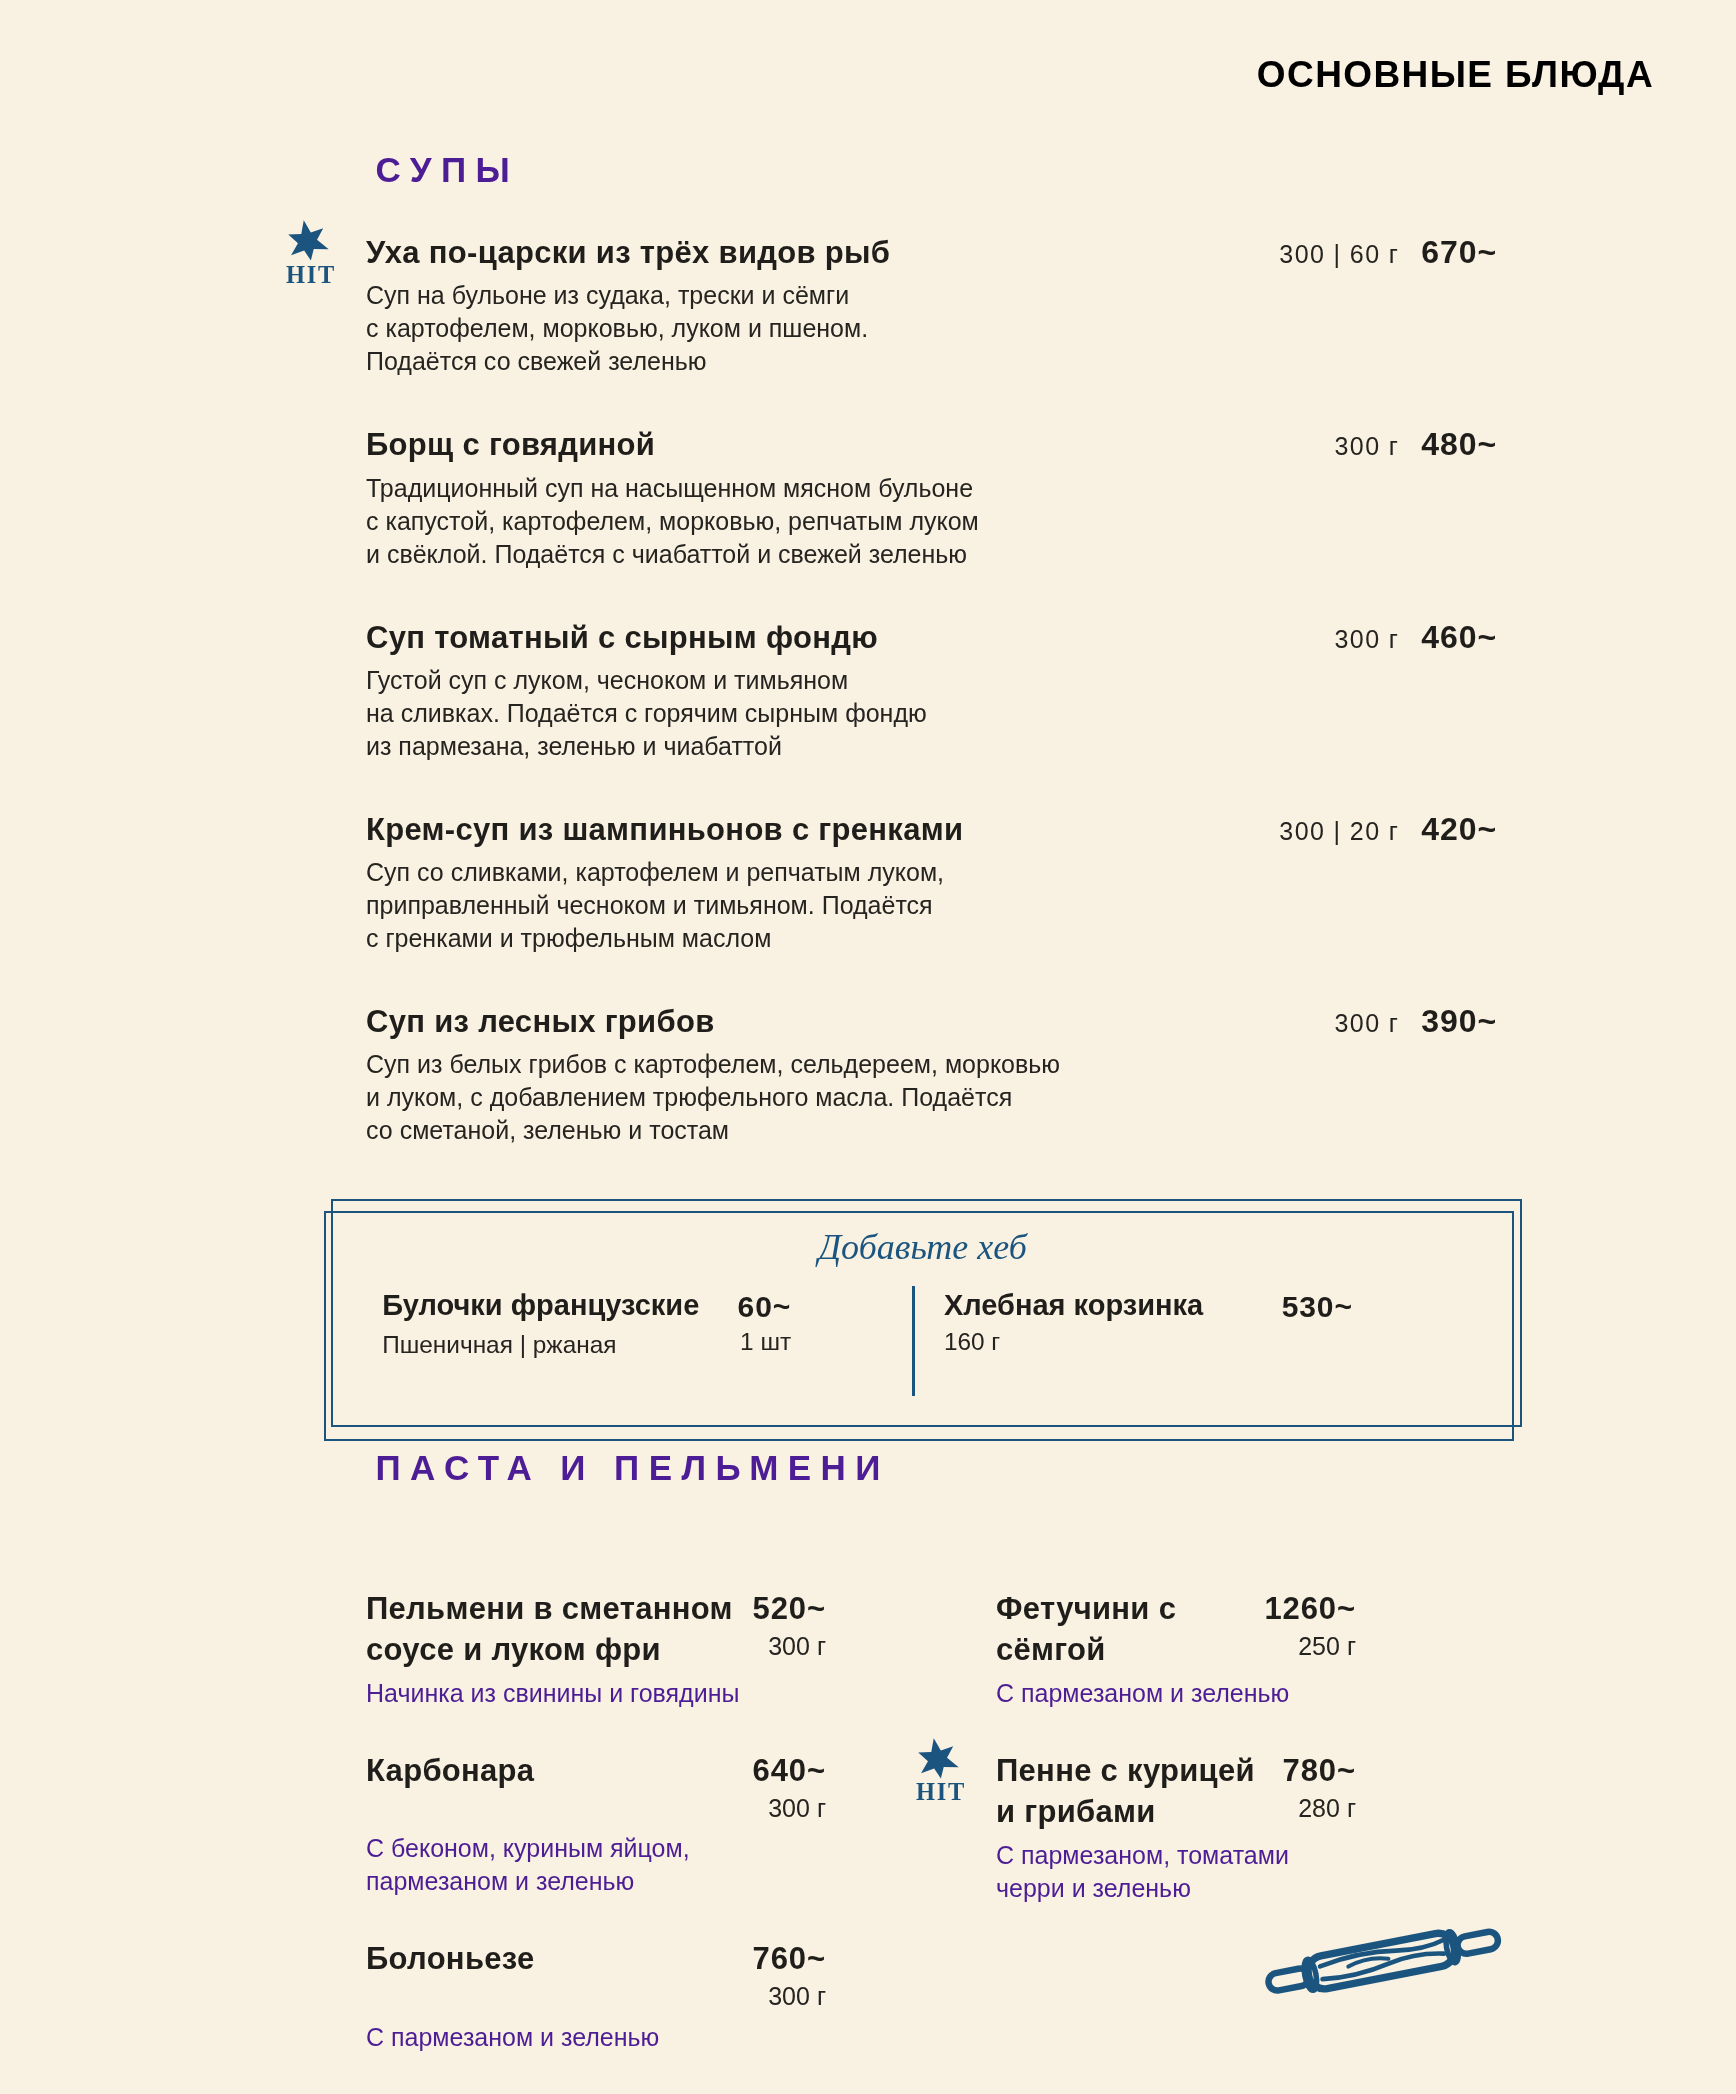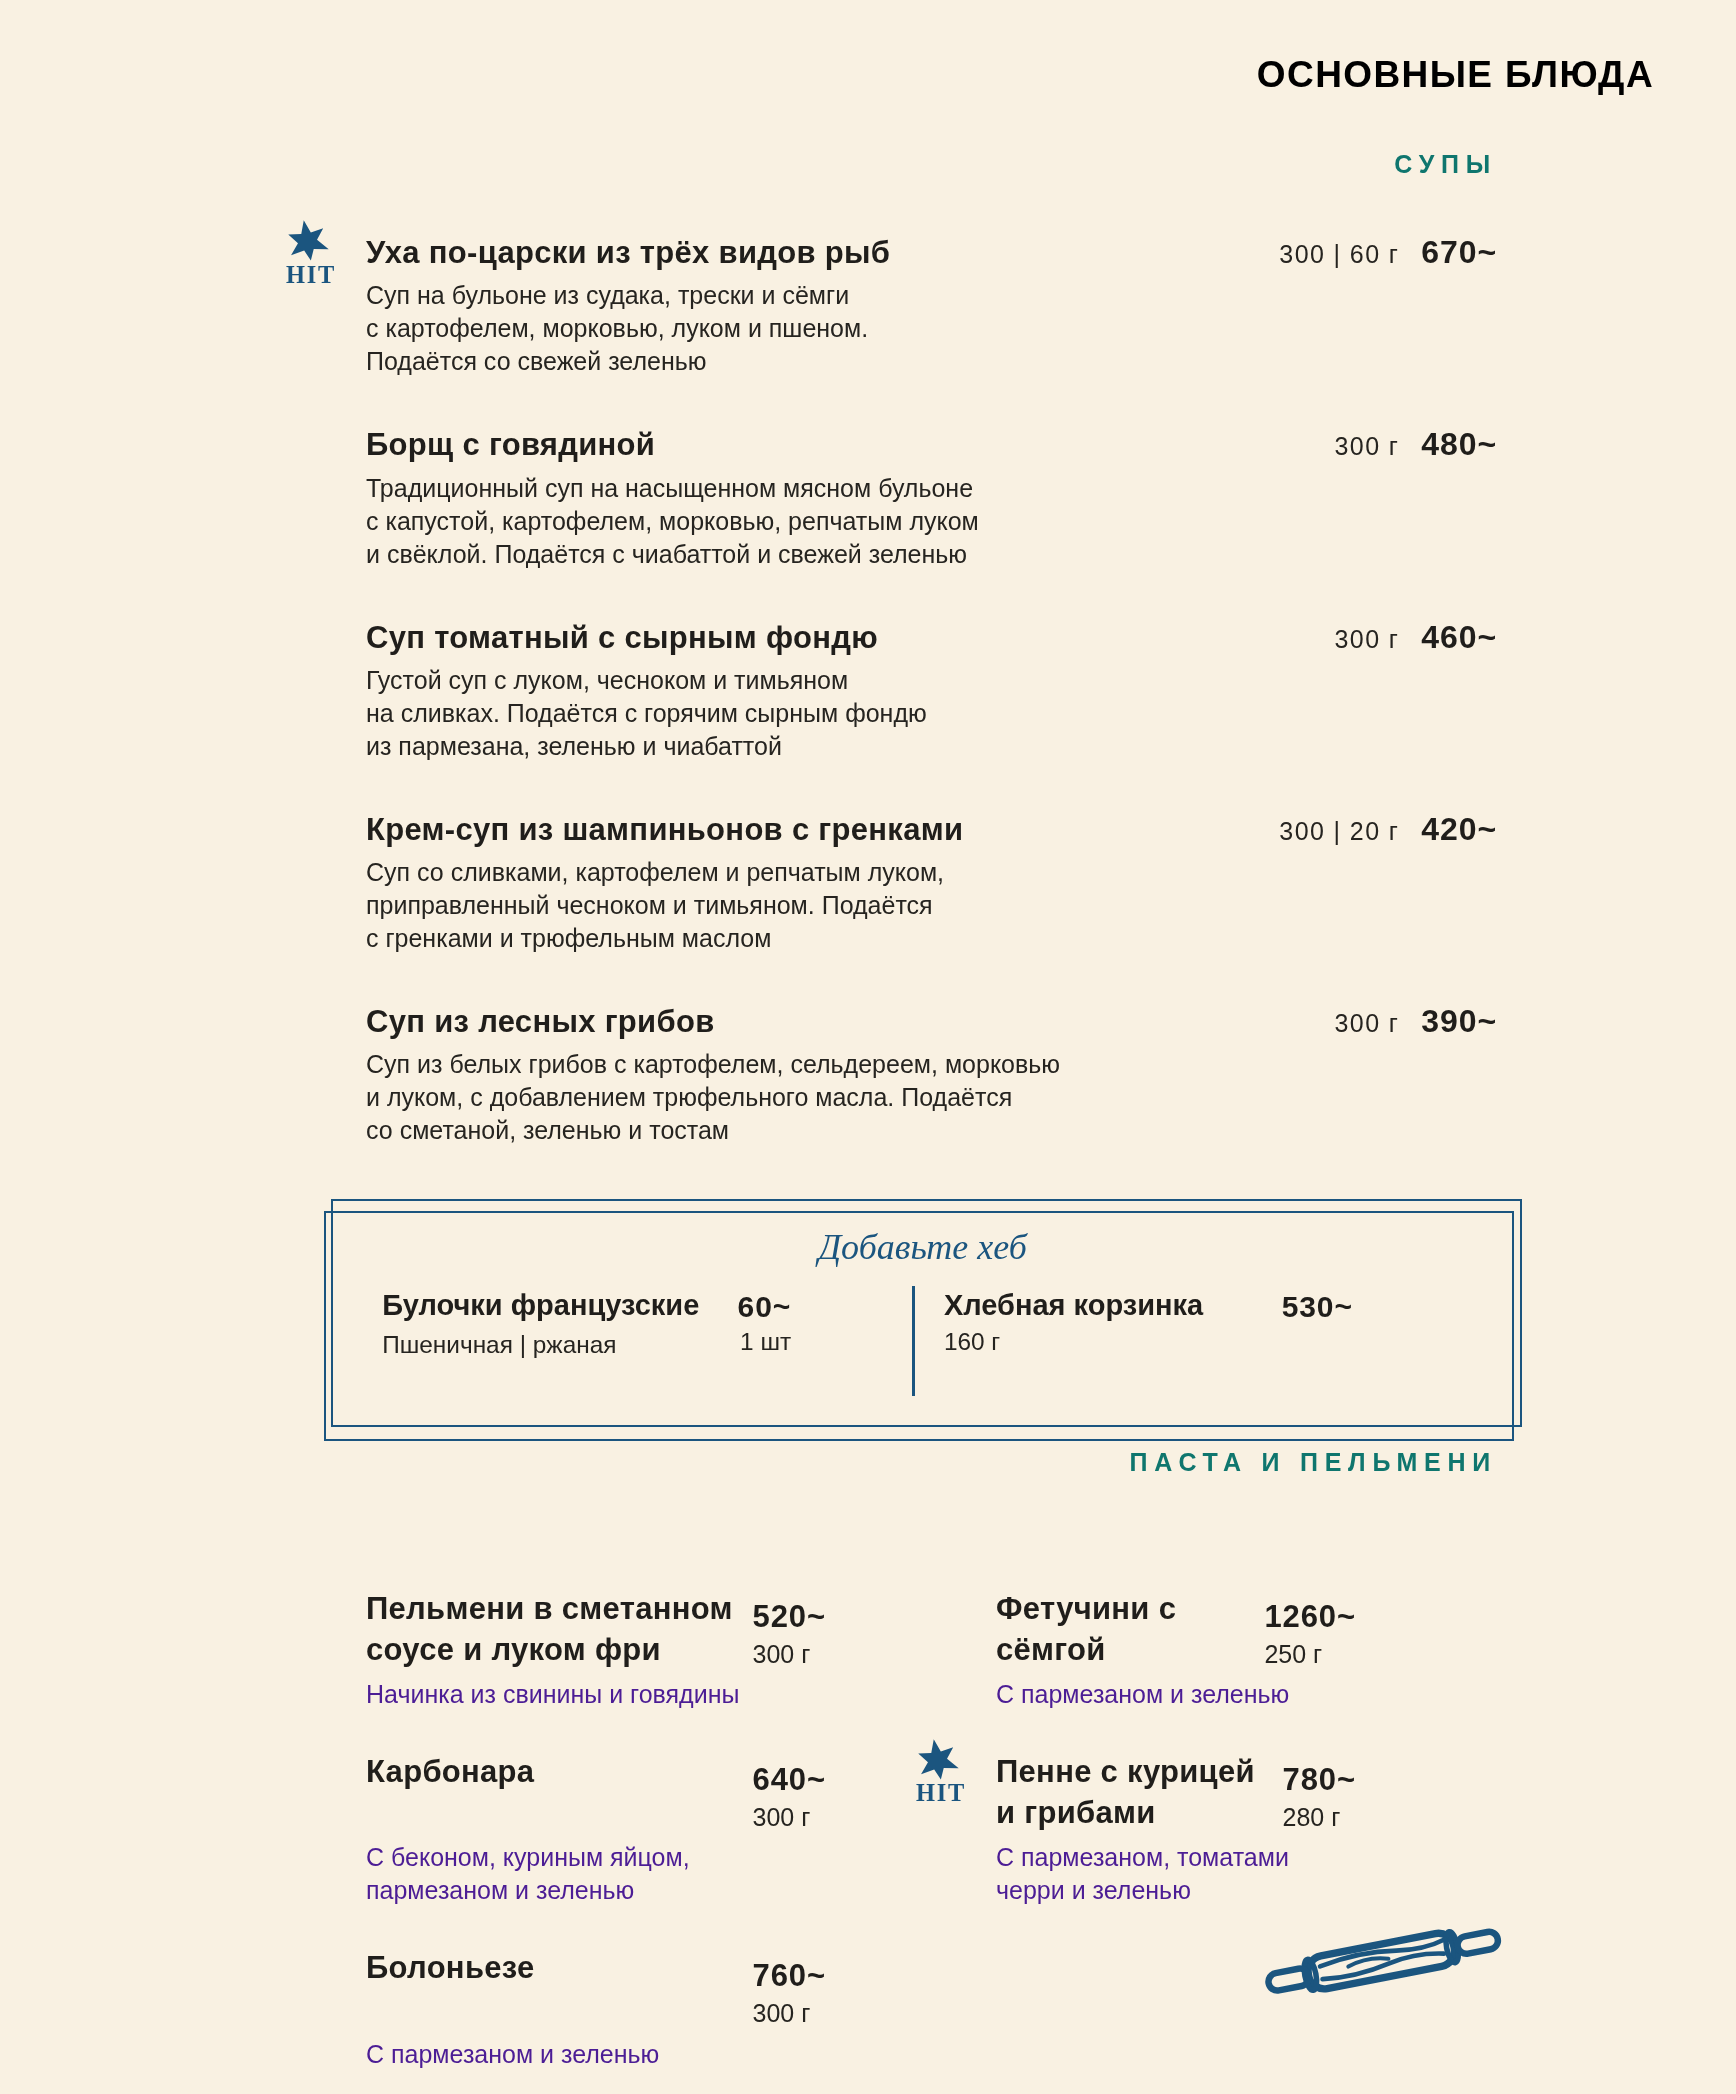--- a/index.html
+++ b/index.html
@@ -6,22 +6,22 @@
   html,body { background:#f9f1e2; }
   .page {
     position:relative; width:1737px; height:2094px; background:#f9f1e2;
     font-family:"Liberation Sans", sans-serif; color:#201e1b; overflow:hidden;
   }
   .page-title {
     position:absolute; top:54px; right:83px;
     font-size:37px; font-weight:bold; color:#000000; letter-spacing:1.4px;
   }
   .section-heading {
-    position:absolute; left:366px; width:1131px; text-align:right;
-    font-size:25px; font-weight:bold; color:#0f766e; letter-spacing:0.27em;
+    position:absolute; left:366px; width:1131px; text-align:left;
+    font-size:35px; font-weight:bold; color:#4c1d95; letter-spacing:0.27em;
     text-indent:0.27em; white-space:nowrap;
   }
   .soups-heading { top:150px; }
   .pasta-heading { top:1448px; }
 
   
   .soups-list { position:absolute; left:366px; top:233px; width:1131px; }
   .dish { position:relative; margin-bottom:47px; }
   .dish-row { display:flex; justify-content:space-between; align-items:baseline; }
   .dish-name { font-size:31px; font-weight:bold; line-height:40px; letter-spacing:0.3px; }
@@ -59,21 +59,21 @@
 
   
   .pasta-grid { position:absolute; left:366px; top:1588px; width:990px;
     display:flex; justify-content:space-between; }
   .pasta-col-left { width:460px; }
   .pasta-col-right { width:360px; }
   .pasta-item { position:relative; margin-bottom:40px; }
   .pasta-row { display:flex; justify-content:space-between; align-items:flex-start; }
   .pasta-name { font-size:31px; font-weight:bold; line-height:41px; white-space:pre-line;
     letter-spacing:0.3px; }
-  .pasta-pricing { text-align:left; white-space:nowrap; padding-left:18px;margin-top:8px; }
+  .pasta-pricing { text-align:right; white-space:nowrap; padding-left:18px; }
   .pasta-price { font-size:31px; font-weight:bold; line-height:41px; letter-spacing:0.9px; }
   .pasta-weight { font-size:25px; line-height:34px; color:#262420; }
   .pasta-desc { font-size:25px; line-height:33px; white-space:pre-line; margin-top:7.2px; color:#4c1d95; }
 
   
   .rolling-pin { position:absolute; left:1259px; top:1916px; width:250px; height:90px; }
 </style>
 </head>
 <body>
 

